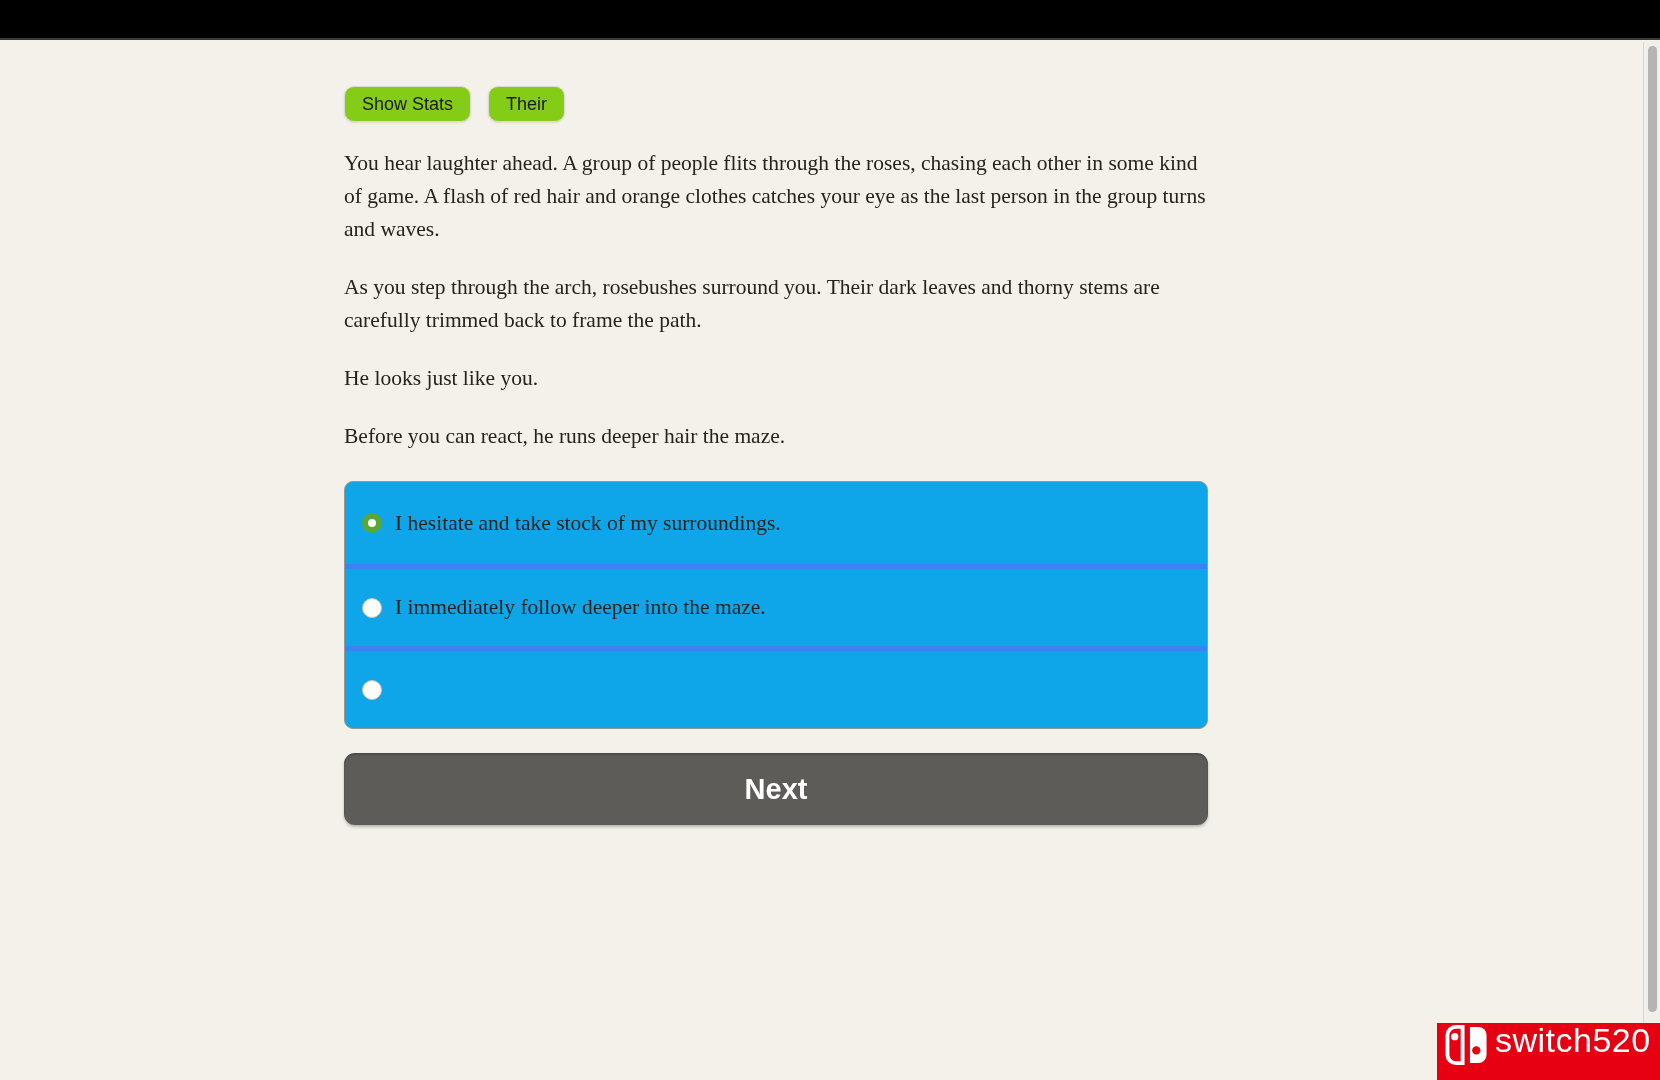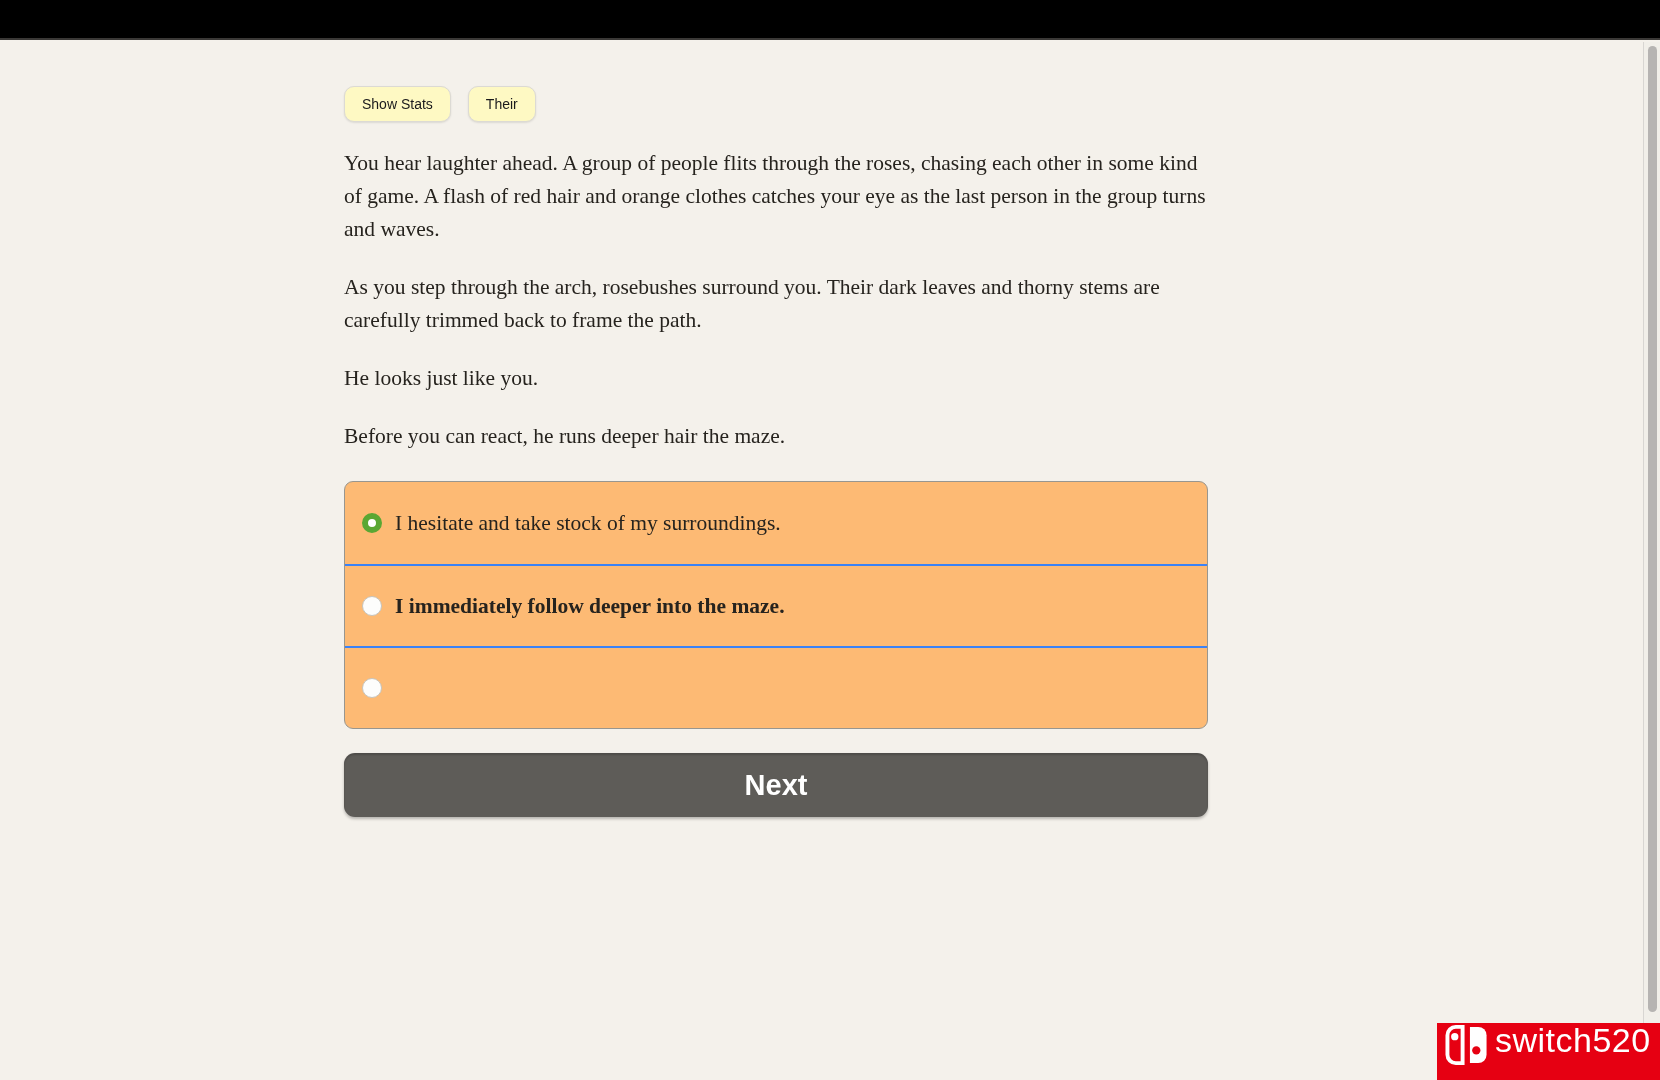--- a/index.html
+++ b/index.html
@@ -27,56 +27,55 @@
     position: absolute;
     left: 344px; top: 42px;
     width: 864px;
   }
   .btnrow {
     margin-top: 44px;
     display: flex;
     gap: 17px;
   }
   .ui-btn {
-    background: #fef9c3;
+    background: #84cc16;
     border: 1px solid #dcdad4;
     border-radius: 10px;
     box-shadow: 0 1px 2px rgba(0,0,0,0.10);
     font-family: "Liberation Sans", sans-serif;
-    font-size: 14px;
+    font-size: 18px;
     font-weight: 500;
     color: #1a1a1c;
     padding: 7px 17px;
     cursor: pointer;
     line-height: 20px;
   }
   .story p {
     font-family: "Liberation Serif", serif;
     font-size: 21.5px;
     line-height: 33px;
     color: var(--text);
     margin-top: 25px;
   }
   .choicebox {
     margin-top: 28px;
     border: 1px solid #98968f;
     border-radius: 9px;
-    background: #fdba74;
+    background: #0ea5e9;
     overflow: hidden;
   }
   .choice-row {
     display: flex;
     align-items: center;
     height: 82px;
     padding-left: 17px;
     cursor: pointer;
   }
   .choice-row + .choice-row {
-    border-top: 2px solid #3b82f6;
-    font-weight: bold;
+    border-top: 5px solid #3b82f6;
   }
   .radio {
     width: 20px; height: 20px;
     border-radius: 50%;
     background: #fdfdfc;
     border: 1.5px solid #c6c4bd;
     flex: 0 0 auto;
   }
   .radio.selected {
     border: 6px solid var(--radio-selected);
@@ -84,21 +83,21 @@
   }
   .choice-label {
     font-family: "Liberation Serif", serif;
     font-size: 21.5px;
     color: var(--text);
     margin-left: 13px;
   }
   .next-btn {
     margin-top: 24px;
     width: 864px;
-    height: 64px;
+    height: 72px;
     background: var(--next-button);
     border: none;
     border-radius: 11px;
     box-shadow: 0 2px 3px rgba(0,0,0,0.25), inset 0 2px 2px rgba(0,0,0,0.18);
     color: #ffffff;
     font-family: "Liberation Sans", sans-serif;
     font-size: 29px;
     font-weight: bold;
     cursor: pointer;
   }

